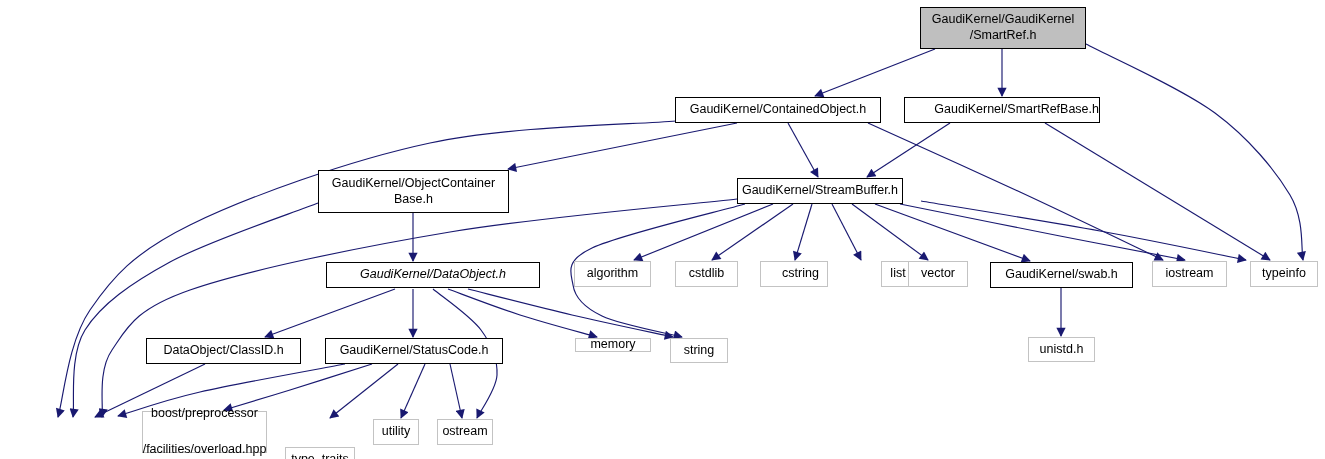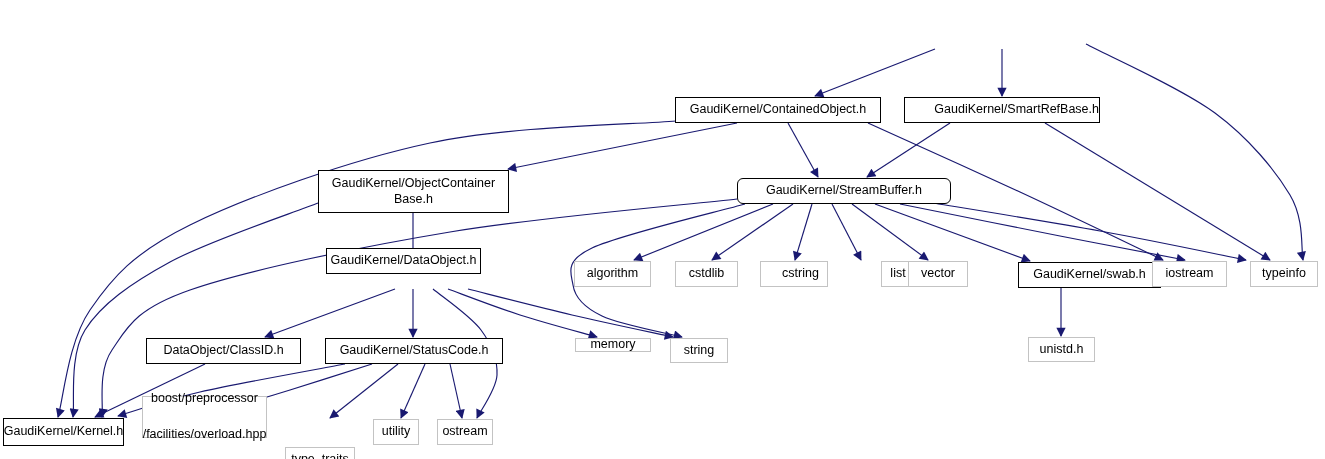--- a/index.html
+++ b/index.html
@@ -68,52 +68,56 @@
       <path d="M468,289 C485.3333333333333,293.3333333333333 537.8333333333334,307 572,315 C606.1666666666666,323 656.1666666666666,333.3333333333333 673,337" fill="none" stroke="#191970" stroke-width="1.15" marker-end="url(#arrow)"></path>
       <path d="M433,289 C441,295.8333333333333 470.3333333333333,315.6666666666667 481,330 C491.6666666666667,344.3333333333333 497.6666666666667,360.3333333333333 497,375 C496.3333333333333,389.6666666666667 480.3333333333333,410.8333333333333 477,418" fill="none" stroke="#191970" stroke-width="1.15" marker-end="url(#arrow)"></path>
       <path d="M205,364 L95,417" fill="none" stroke="#191970" stroke-width="1.15" marker-end="url(#arrow)"></path>
       <path d="M345,364 C320.8333333333333,368.6666666666667 237.83333333333334,383.3333333333333 200,392 C162.16666666666666,400.6666666666667 131.66666666666666,412 118,416" fill="none" stroke="#191970" stroke-width="1.15" marker-end="url(#arrow)"></path>
       <path d="M372,364 C358.3333333333333,368.3333333333333 314.6666666666667,382.3333333333333 290,390 C265.3333333333333,397.6666666666667 235,406.6666666666667 224,410" fill="none" stroke="#191970" stroke-width="1.15" marker-end="url(#arrow)"></path>
       <path d="M398,364 L330,418" fill="none" stroke="#191970" stroke-width="1.15" marker-end="url(#arrow)"></path>
       <path d="M425,364 L401,418" fill="none" stroke="#191970" stroke-width="1.15" marker-end="url(#arrow)"></path>
       <path d="M450,364 L462,418" fill="none" stroke="#191970" stroke-width="1.15" marker-end="url(#arrow)"></path>
       <path d="M1061,288 L1061,336" fill="none" stroke="#191970" stroke-width="1.15" marker-end="url(#arrow)"></path>
     </svg>
+    <div class="node main" style="left: 920px; top: 7px; width: 166px; height: 42px;">
+      <span>GaudiKernel/GaudiKernel</span>
+      <span>/SmartRef.h</span>
+    </div>
     <div class="node project" style="left: 675px; top: 97px; width: 206px; height: 26px; cursor: pointer;">
       <span>GaudiKernel/ContainedObject.h</span>
     </div>
     <div class="node project" style="left: 904px; top: 97px; width: 196px; height: 26px; cursor: pointer; align-items: flex-end;">
       <span>GaudiKernel/SmartRefBase.h</span>
     </div>
     <div class="node project" style="left: 318px; top: 170px; width: 191px; height: 43px; cursor: pointer;">
       <span>GaudiKernel/ObjectContainer</span>
       <span>Base.h</span>
     </div>
-    <div class="node project" style="left: 737px; top: 178px; width: 214px; height: 26px; cursor: pointer; border-radius: 6px;">
+    <div class="node project" style="left: 737px; top: 178px; width: 166px; height: 26px; cursor: pointer;">
       <span>GaudiKernel/StreamBuffer.h</span>
     </div>
-    <div class="node project" style="left: 326px; top: 248px; width: 155px; height: 26px; cursor: pointer;">
+    <div class="node project" style="left: 326px; top: 262px; width: 214px; height: 26px; cursor: pointer; font-style: italic;">
       <span>GaudiKernel/DataObject.h</span>
     </div>
     <div class="node system" style="left: 574px; top: 261px; width: 77px; height: 26px;">
       <span>algorithm</span>
     </div>
     <div class="node system" style="left: 675px; top: 261px; width: 63px; height: 26px;">
       <span>cstdlib</span>
     </div>
     <div class="node system" style="left: 760px; top: 261px; width: 68px; height: 26px; padding-left: 13px;">
       <span>cstring</span>
     </div>
     <div class="node system" style="left: 845px; top: 261px; width: 34px; height: 26px; margin-left: 36px;">
       <span>list</span>
     </div>
     <div class="node system" style="left: 908px; top: 261px; width: 60px; height: 26px;">
       <span>vector</span>
     </div>
-    <div class="node project" style="left: 1018px; top: 262px; width: 143px; height: 26px; cursor: pointer;">
+    <div class="node project" style="left: 990px; top: 262px; width: 143px; height: 26px; cursor: pointer;">
       <span>GaudiKernel/swab.h</span>
     </div>
     <div class="node system" style="left: 1152px; top: 261px; width: 75px; height: 26px;">
       <span>iostream</span>
     </div>
     <div class="node system" style="left: 1250px; top: 261px; width: 68px; height: 26px;">
       <span>typeinfo</span>
     </div>
     <div class="node project" style="left: 146px; top: 338px; width: 155px; height: 26px; cursor: pointer;">
       <span>DataObject/ClassID.h</span>
@@ -123,24 +127,21 @@
     </div>
     <div class="node system" style="left: 575px; top: 338px; width: 76px; height: 14px;">
       <span>memory</span>
     </div>
     <div class="node system" style="left: 670px; top: 338px; width: 58px; height: 25px;">
       <span>string</span>
     </div>
     <div class="node system" style="left: 1028px; top: 337px; width: 67px; height: 25px;">
       <span>unistd.h</span>
     </div>
-    <div class="node project" style="left: 3px; top: 418px; width: 121px; height: 28px; cursor: pointer;">
-      <span>GaudiKernel/Kernel.h</span>
-    </div>
-    <div class="node system" style="left: 142px; top: 396px; width: 125px; height: 42px; gap: 20px;">
+    <div class="node system" style="left: 142px; top: 411px; width: 125px; height: 42px; gap: 20px;">
       <span>boost/preprocessor</span>
       <span>/facilities/overload.hpp</span>
     </div>
     <div class="node system" style="left: 285px; top: 419px; width: 70px; height: 26px; margin-top: 28px;">
       <span>type_traits</span>
     </div>
     <div class="node system" style="left: 373px; top: 419px; width: 46px; height: 26px;">
       <span>utility</span>
     </div>
     <div class="node system" style="left: 437px; top: 419px; width: 56px; height: 26px;">

